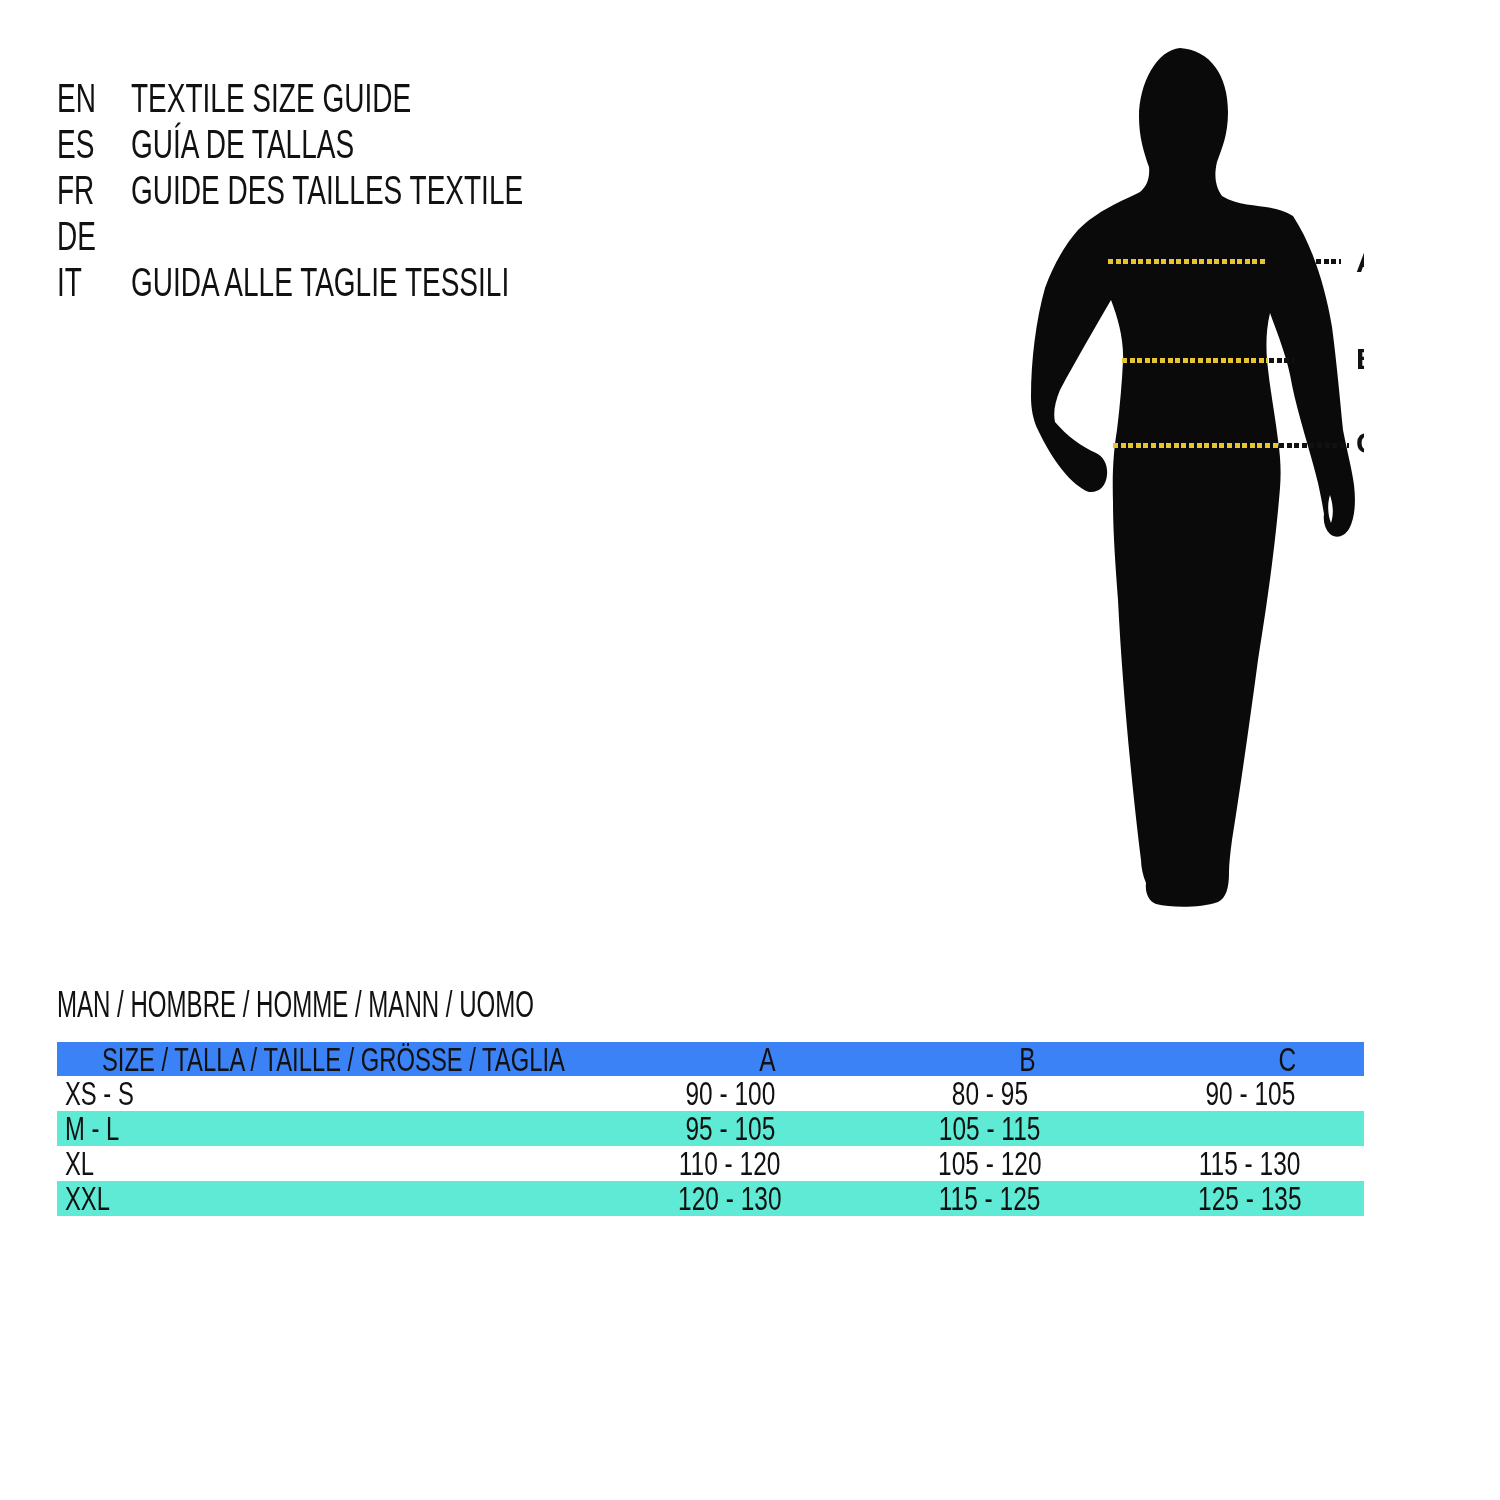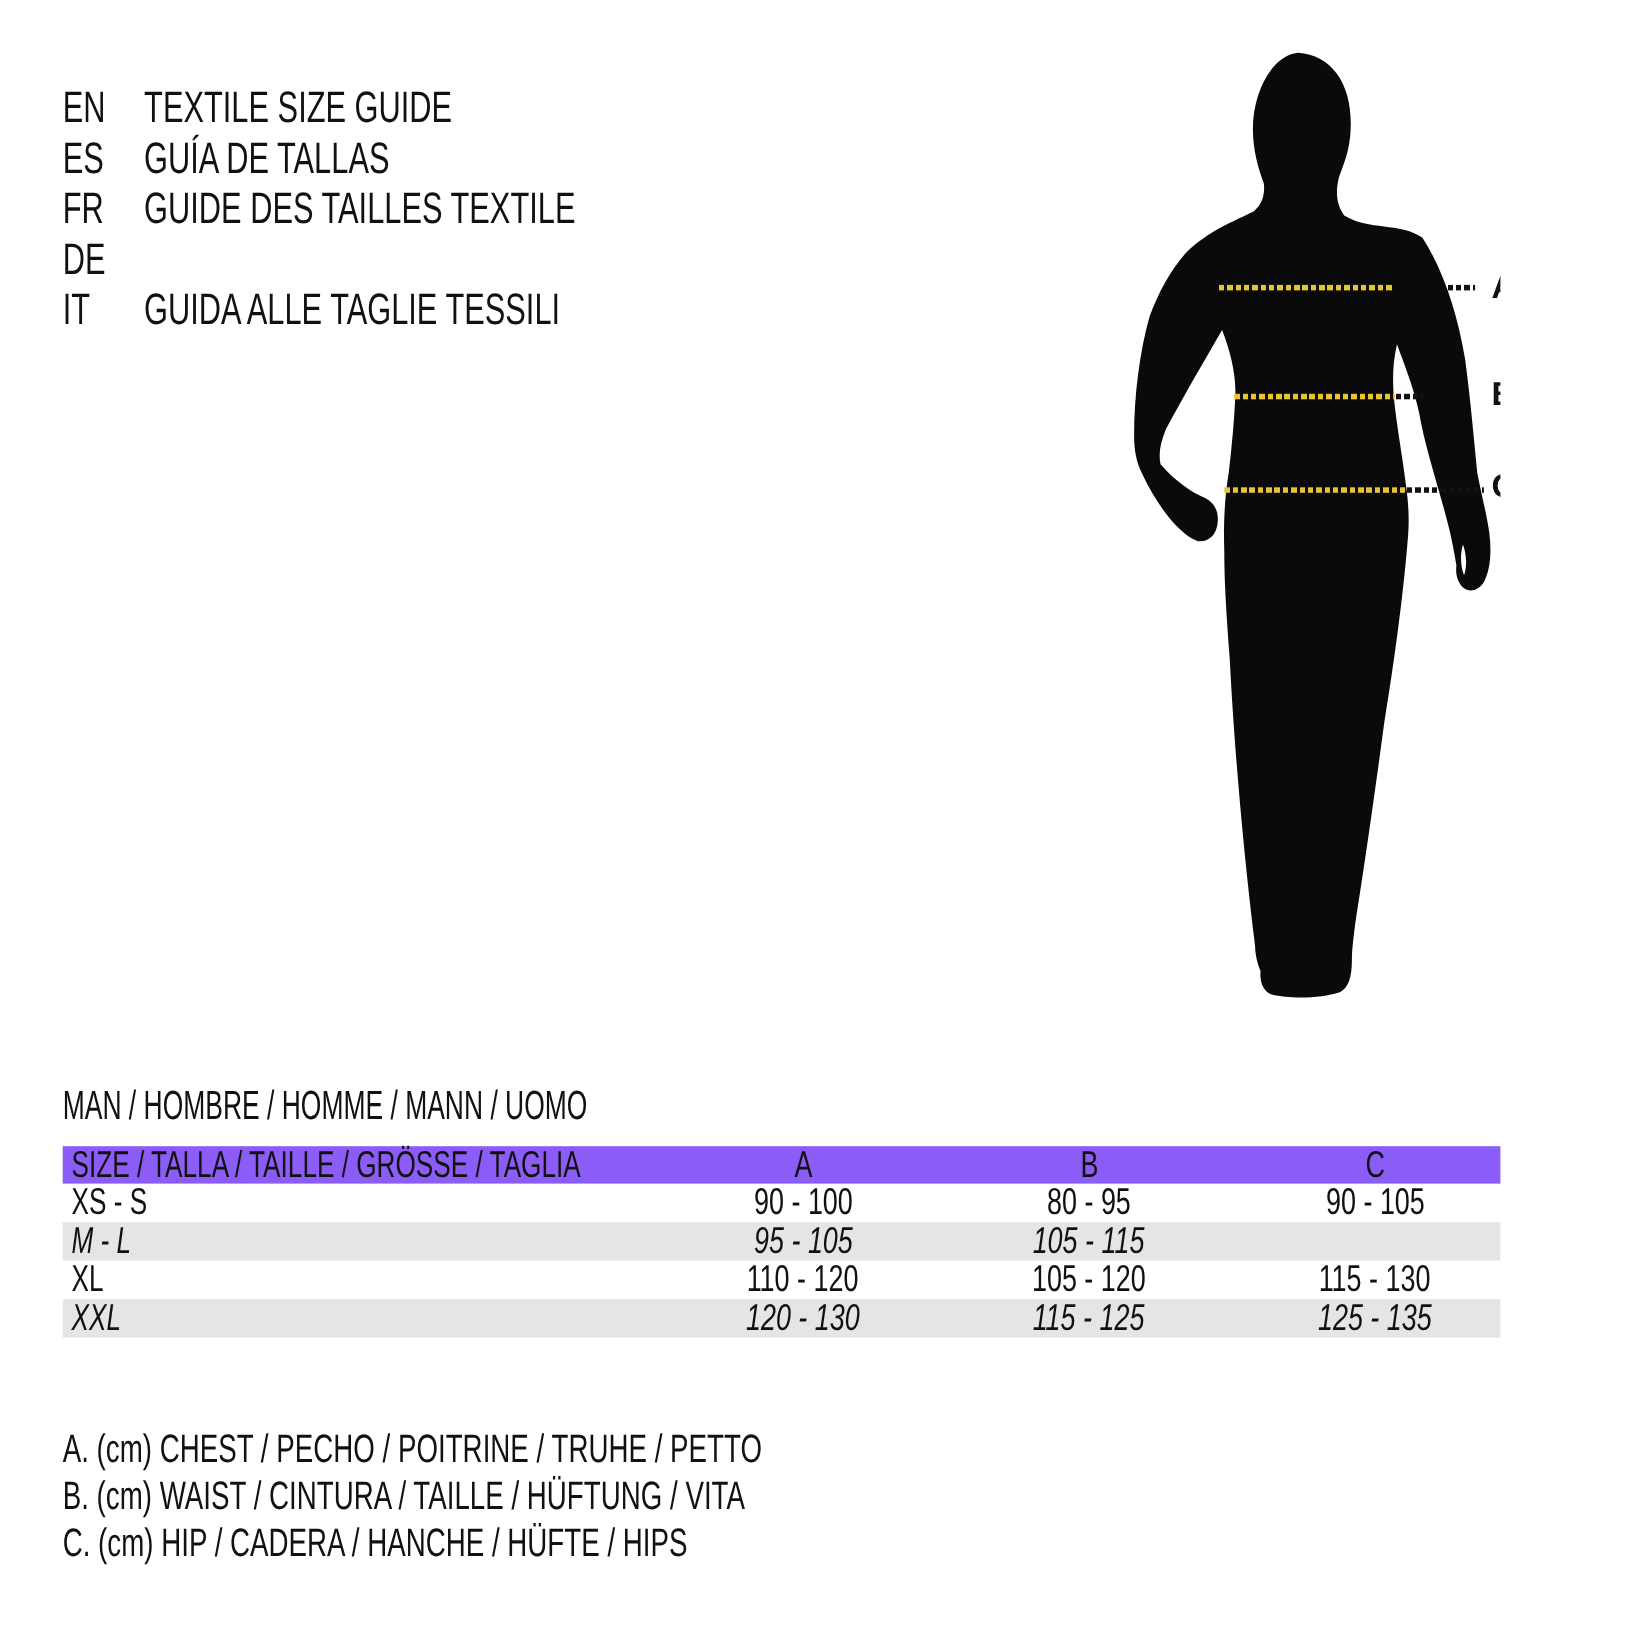--- a/index.html
+++ b/index.html
@@ -39,22 +39,22 @@
   .d-c-on  { left:1113px; top:443px; width:165px; }
   .d-c-off { left:1279px; top:443px; width:70px; }
   .mlabel { position:absolute; left:1356px; font-size:30px; font-weight:700; line-height:30px; }
   .ml-a { top:247px; } .ml-b { top:344px; } .ml-c { top:428px; }
   
   .man-heading { position:absolute; left:57px; top:985px; font-size:37px; line-height:40px; }
   .man-heading .cond { transform:scaleX(0.65); }
   
   .size-table { position:absolute; left:57px; top:1042px; width:1392px; font-size:34px; }
   .trow { display:grid; grid-template-columns:528px 290px 230px 290px 54px; height:35px; line-height:35px; }
-  .trow.head { height:34px; line-height:34px; background:#8b5cf6; }
-  .trow.alt { background:#e5e5e5;font-style:italic; }
+  .trow.head { height:34px; line-height:34px; background:#3b82f6;padding-left:37px; }
+  .trow.alt { background:#5eead4; }
   .trow .c0 { text-align:left; padding-left:8px; }
   .trow .c1, .trow .c2, .trow .c3 { text-align:center; }
   
   .legend { position:absolute; left:57px; top:1295px; }
   .legend-line { height:43px; line-height:43px; font-size:36px; }
 </style>
 </head>
 <body>
 
 <div class="page">
@@ -175,19 +175,14 @@
     </div>
     <div class="trow alt">
       <div class="c0"><span class="cond">XXL</span></div>
       <div class="c1"><span class="cond-center">120 - 130</span></div>
       <div class="c2"><span class="cond-center">115 - 125</span></div>
       <div class="c3"><span class="cond-center">125 - 135</span></div>
       <div class="c4"></div>
     </div>
   </div>
 
-  <div class="legend">
-    <div class="legend-line"><span class="cond">A. (cm) CHEST / PECHO / POITRINE / TRUHE / PETTO</span></div>
-    <div class="legend-line"><span class="cond">B. (cm) WAIST / CINTURA / TAILLE / HÜFTUNG / VITA</span></div>
-    <div class="legend-line"><span class="cond">C. (cm) HIP / CADERA / HANCHE / HÜFTE / HIPS</span></div>
-  </div>
 
 </div>
 
 </body></html>

